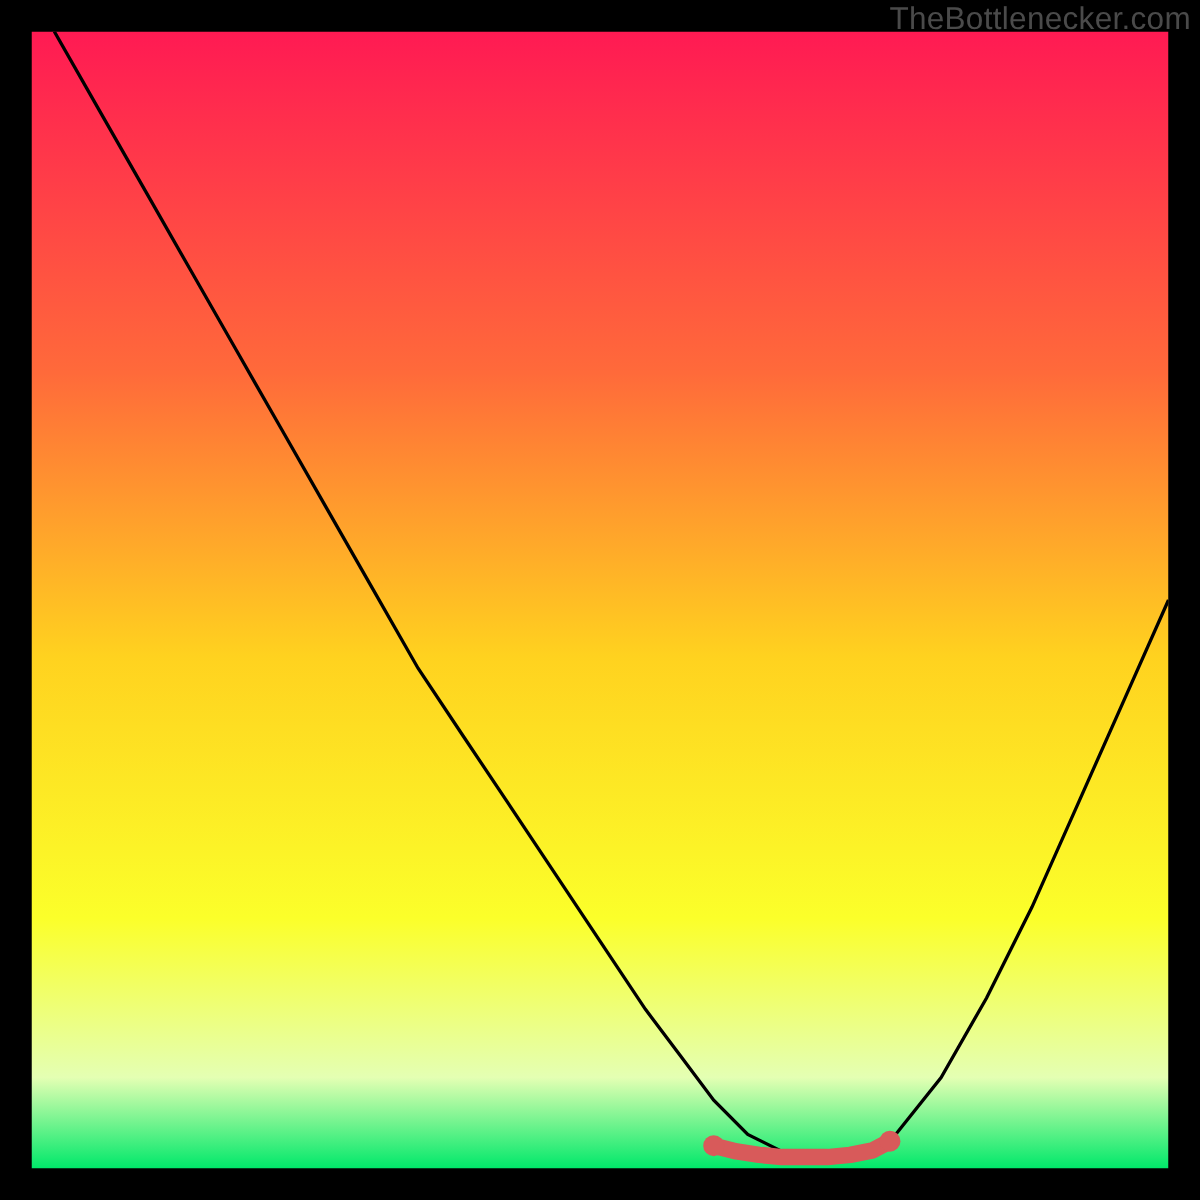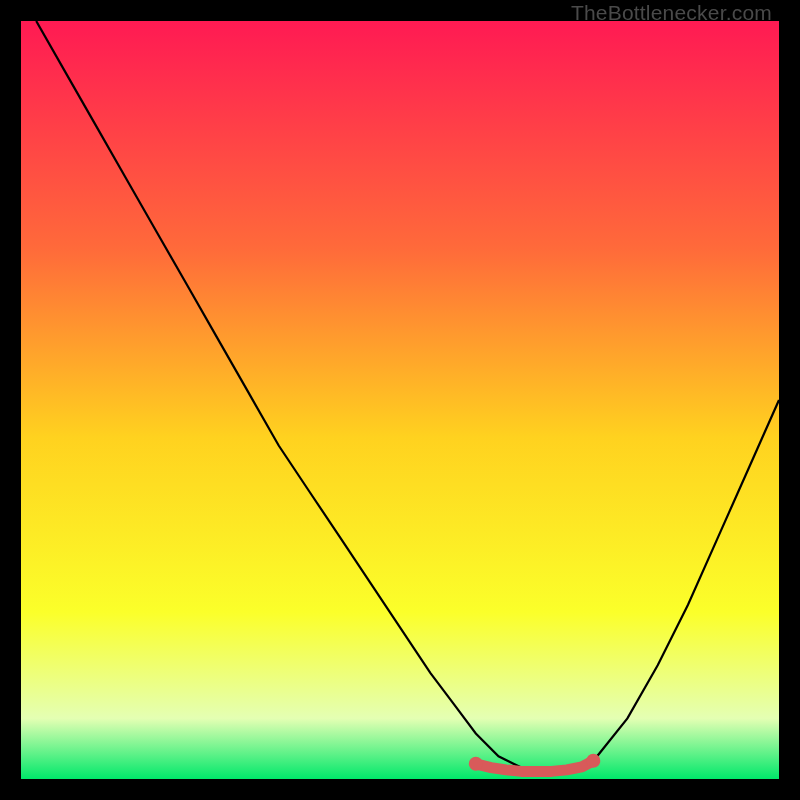--- a/index.html
+++ b/index.html
@@ -22,21 +22,21 @@
   .plot {
     position: absolute;
     left: 0;
     top: 0;
     width: 758px;
     height: 758px;
   }
   .watermark {
     position: absolute;
     top: 1px;
-    right: 28px;
+    right: 6px;
     color: #4a4a4a;
     font-size: 21px;
     font-weight: 500;
     letter-spacing: 0.2px;
   }
 </style>
 </head>
 <body>
 
 <div class="frame">

